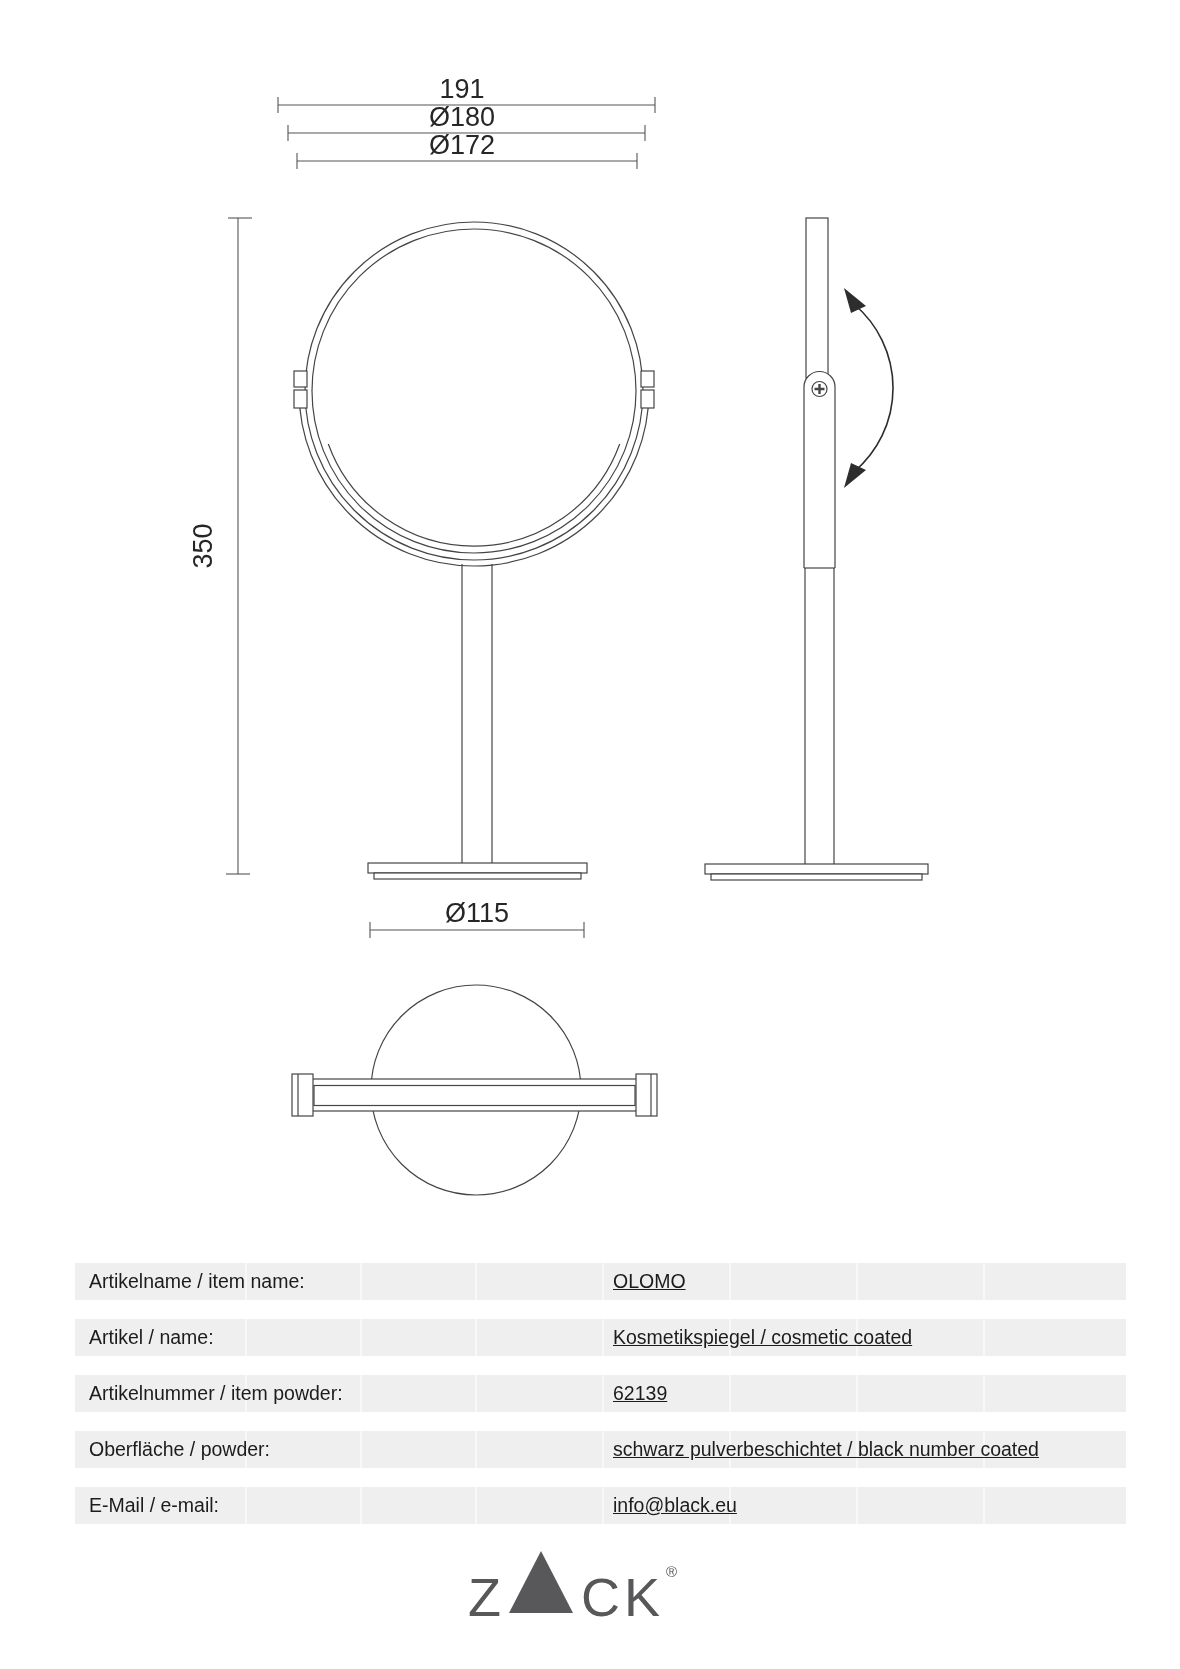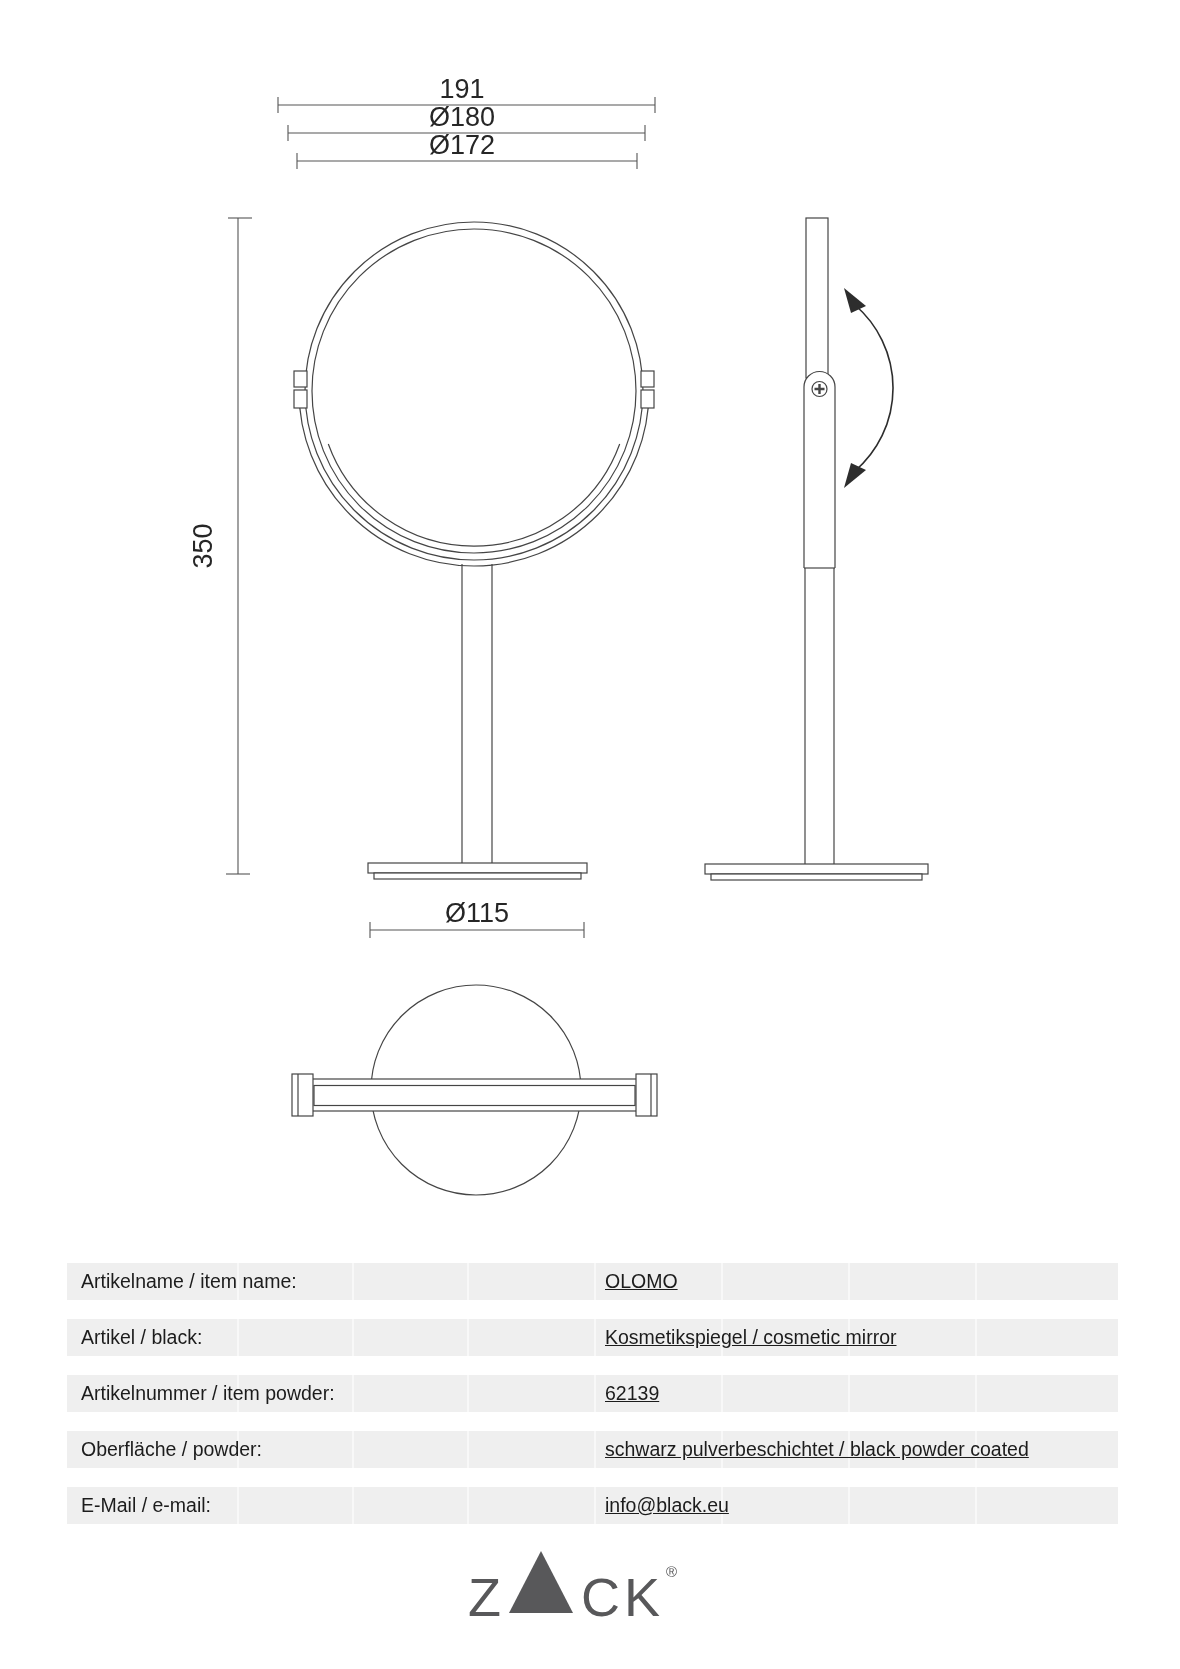--- a/index.html
+++ b/index.html
@@ -5,21 +5,21 @@
   html,body{margin:0;padding:0;background:#ffffff;}
   .page{
     position:relative;width:1180px;height:1669px;background:#ffffff;
     font-family:"Liberation Sans", sans-serif;overflow:hidden;
   }
   .drawing-svg{position:absolute;left:0;top:0;}
   .dim-text{font-family:"Liberation Sans", sans-serif;font-size:27px;fill:#262626;}
   
   .spec-table{position:absolute;left:63px;top:1263px;width:1051px;}
   .spec-row{
-    position:absolute;left:4px;width:1051px;height:37px;background:#efefef;
+    position:absolute;left:12px;width:1051px;height:37px;background:#efefef;
     font-size:19.5px;color:#1c1c1c;line-height:37px;white-space:nowrap;
   }
   .spec-row .label{position:absolute;left:14px;}
   .spec-row .value{position:absolute;left:538px;text-decoration:underline;}
   .seam{position:absolute;top:0;width:1.5px;height:37px;background:rgba(255,255,255,0.55);}
   
   .logo{
     position:absolute;left:468px;top:1546px;height:78px;
     display:flex;align-items:flex-end;color:#58585a;
   }
@@ -130,22 +130,22 @@
     </div>
 
     <div class="spec-row" style="top:56px">
       <span class="seam" style="left:170px"></span>
       <span class="seam" style="left:285px"></span>
       <span class="seam" style="left:400px"></span>
       <span class="seam" style="left:527px"></span>
       <span class="seam" style="left:654px"></span>
       <span class="seam" style="left:781px"></span>
       <span class="seam" style="left:908px"></span>
-      <span class="label">Artikel / black:</span>
-      <span class="value">Kosmetikspiegel / cosmetic mirror</span>
+      <span class="label">Artikel / name:</span>
+      <span class="value">Kosmetikspiegel / cosmetic coated</span>
     </div>
 
     <div class="spec-row" style="top:112px">
       <span class="seam" style="left:170px"></span>
       <span class="seam" style="left:285px"></span>
       <span class="seam" style="left:400px"></span>
       <span class="seam" style="left:527px"></span>
       <span class="seam" style="left:654px"></span>
       <span class="seam" style="left:781px"></span>
       <span class="seam" style="left:908px"></span>
@@ -155,21 +155,21 @@
 
     <div class="spec-row" style="top:168px">
       <span class="seam" style="left:170px"></span>
       <span class="seam" style="left:285px"></span>
       <span class="seam" style="left:400px"></span>
       <span class="seam" style="left:527px"></span>
       <span class="seam" style="left:654px"></span>
       <span class="seam" style="left:781px"></span>
       <span class="seam" style="left:908px"></span>
       <span class="label">Oberfläche / powder:</span>
-      <span class="value">schwarz pulverbeschichtet / black powder coated</span>
+      <span class="value">schwarz pulverbeschichtet / black number coated</span>
     </div>
 
     <div class="spec-row" style="top:224px">
       <span class="seam" style="left:170px"></span>
       <span class="seam" style="left:285px"></span>
       <span class="seam" style="left:400px"></span>
       <span class="seam" style="left:527px"></span>
       <span class="seam" style="left:654px"></span>
       <span class="seam" style="left:781px"></span>
       <span class="seam" style="left:908px"></span>

